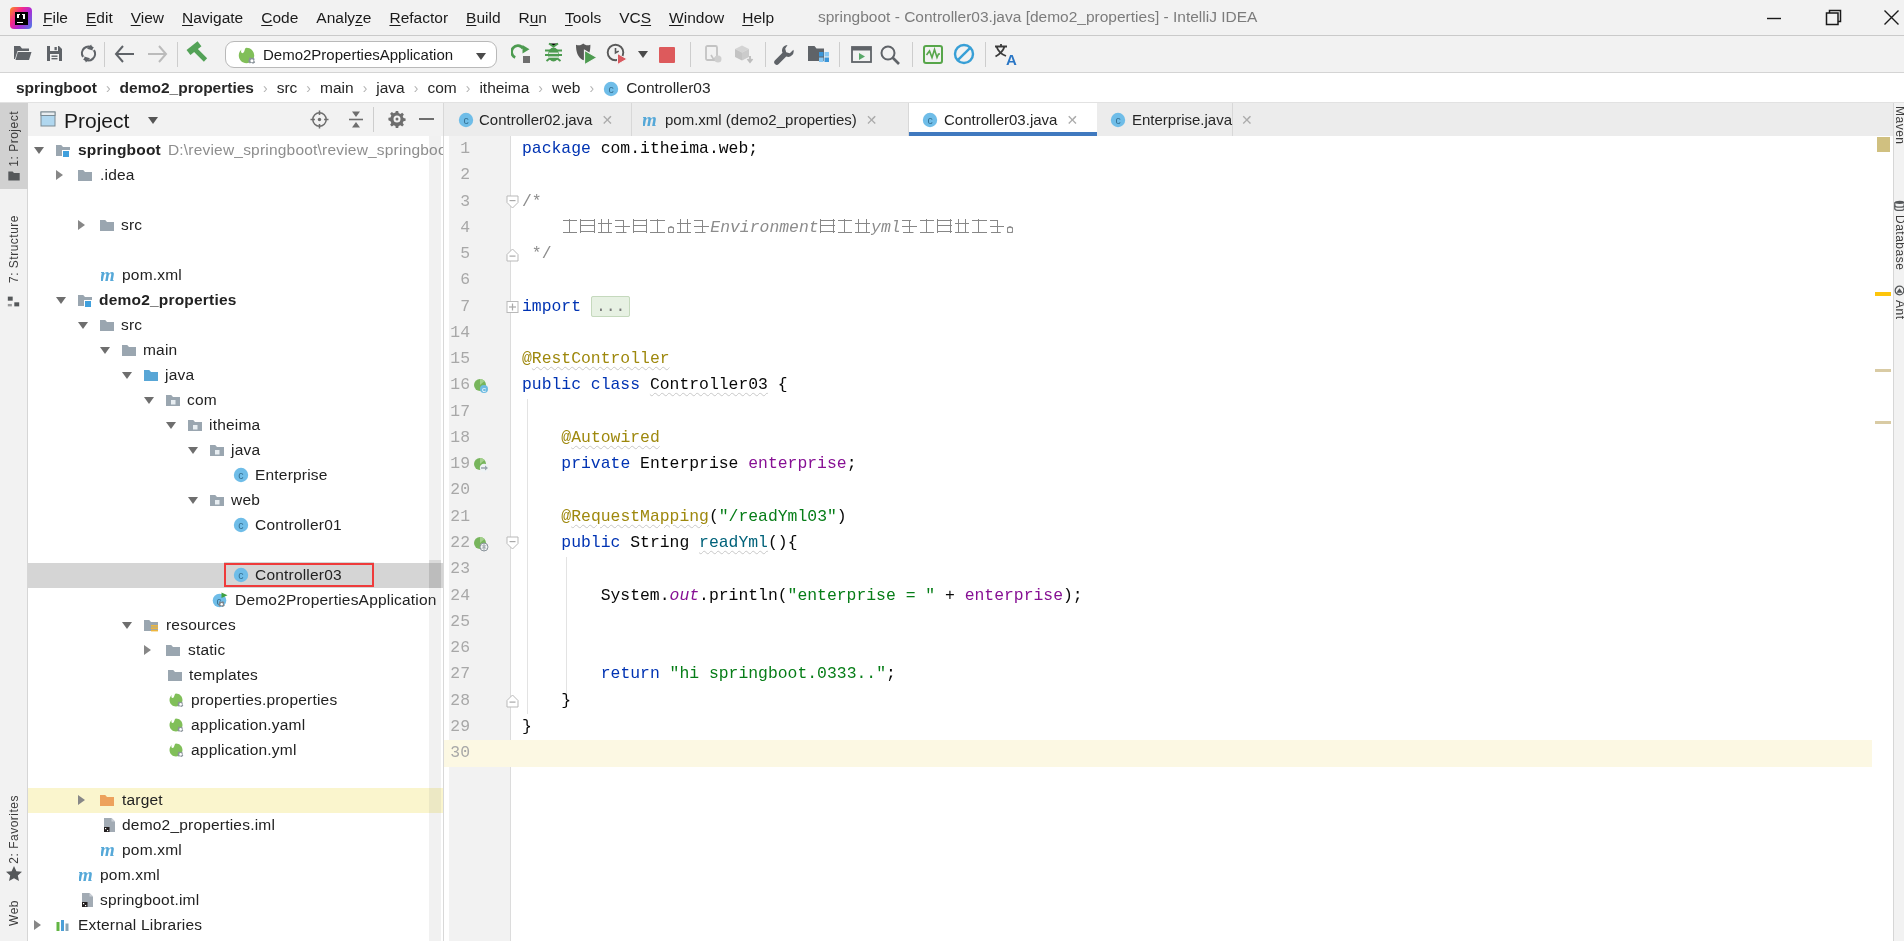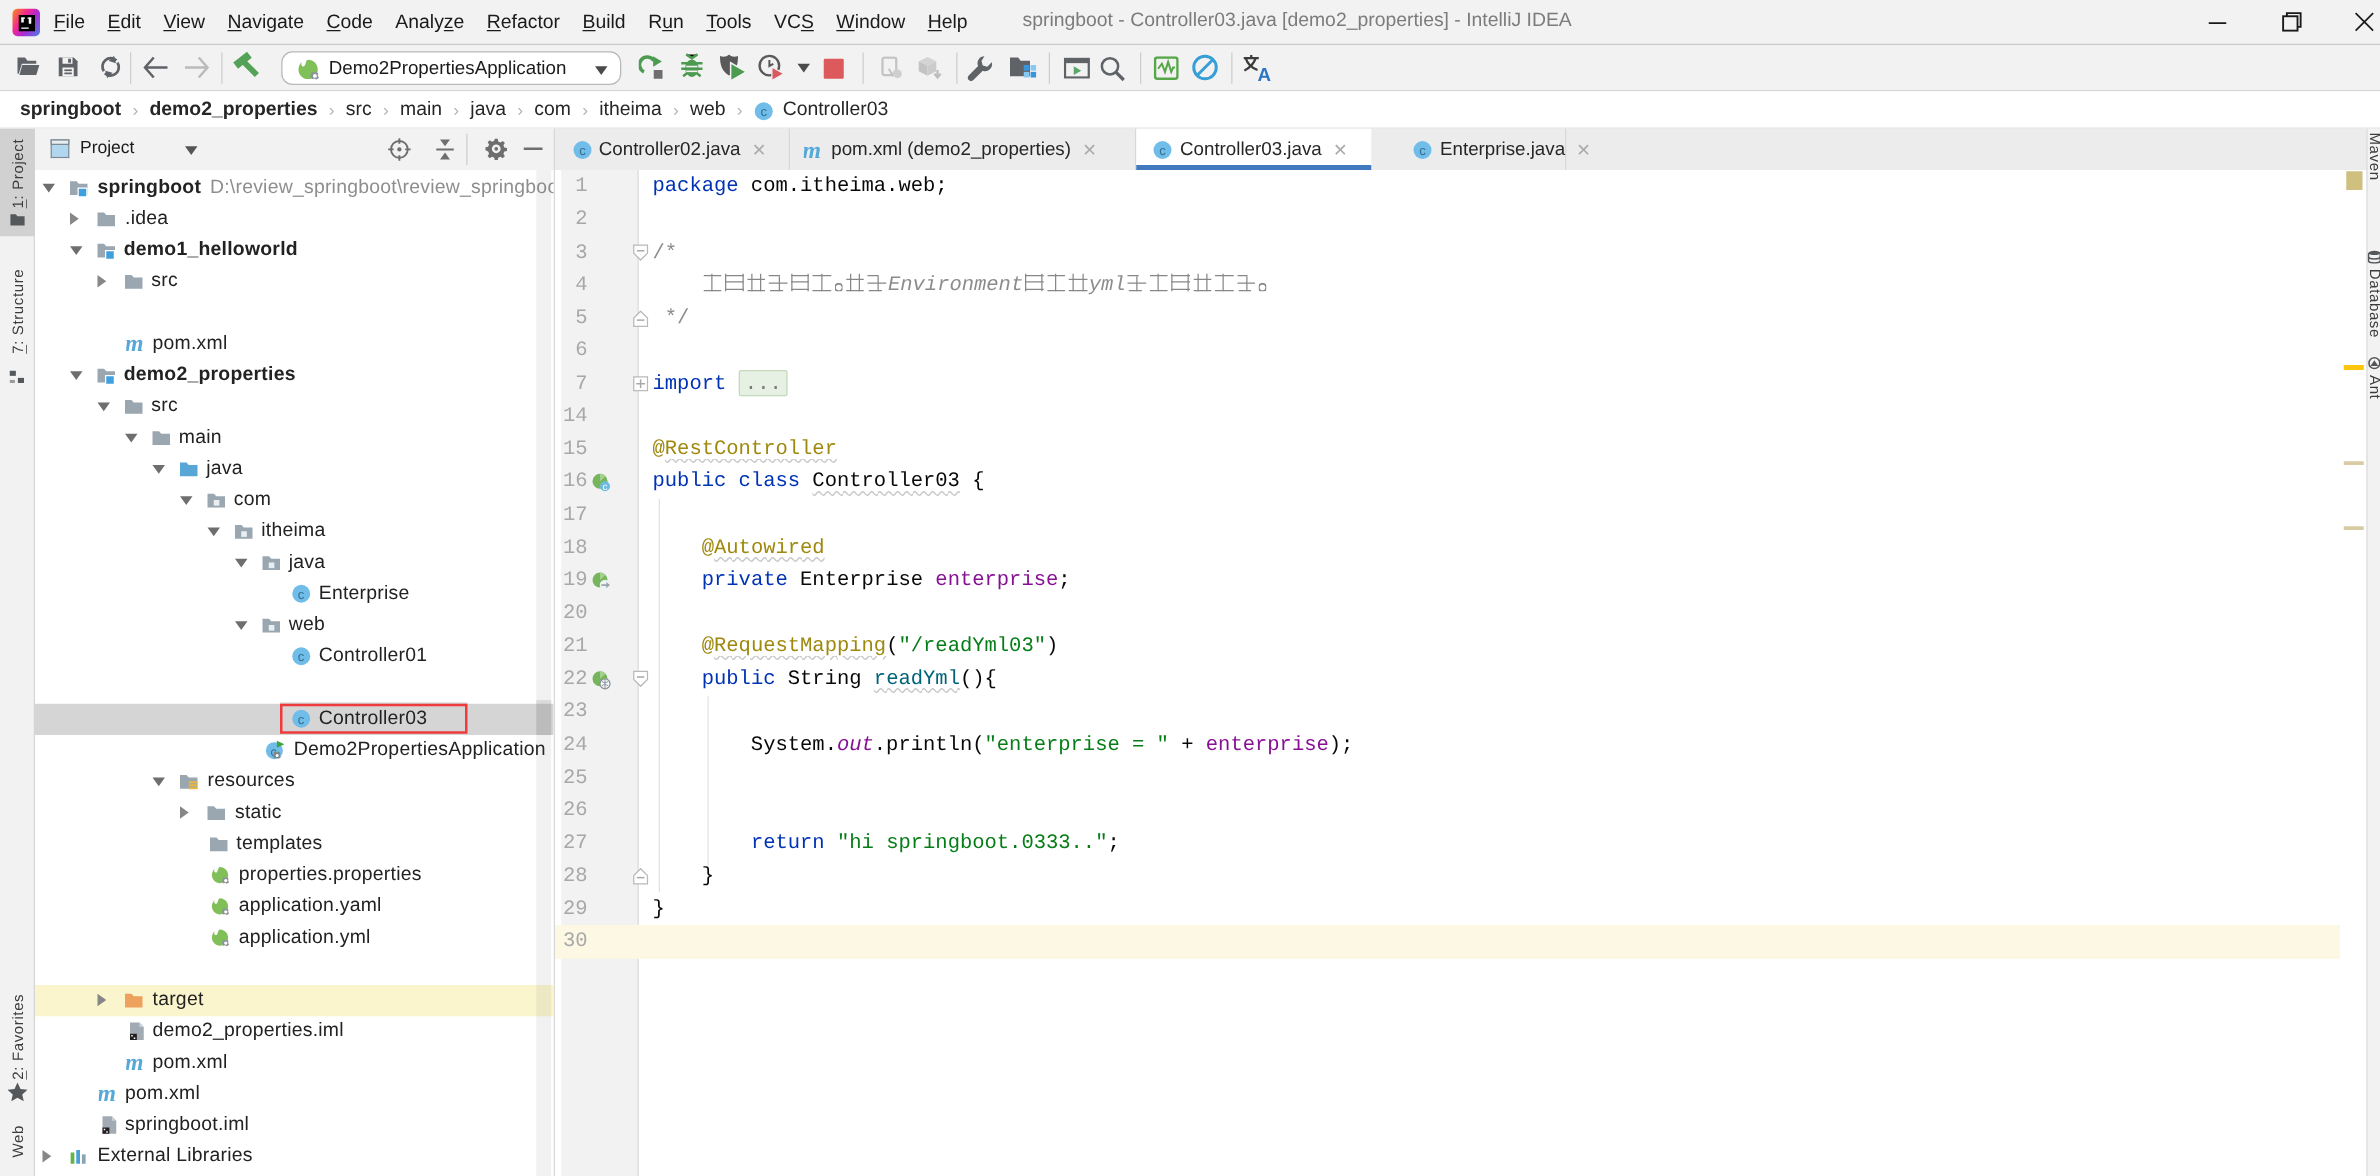--- a/index.html
+++ b/index.html
@@ -13,21 +13,21 @@
 .tsep{position:absolute;top:6px;width:1px;height:25px;background:#cdcdcd}
 #crumbs{left:0;top:73px;width:1904px;height:30px;background:#fff;display:flex;align-items:center;font-size:15.5px;color:#262626}
 #crumbs .sep{color:#b4b4b4;margin:0 9px;font-size:14px}
 
 #lstrip{left:0;top:103px;width:28px;height:838px;background:#f2f2f2;border-right:1px solid #d6d6d6}
 #rstrip{left:1893px;top:103px;width:11px;height:838px;background:#f2f2f2;border-left:1px solid #d6d6d6}
 .vlabL{position:absolute;writing-mode:vertical-lr;transform:rotate(180deg);font-size:12px;color:#3c3c3c;letter-spacing:.5px}
 .vlabR{position:absolute;writing-mode:vertical-rl;font-size:12px;color:#3c3c3c;letter-spacing:.5px}
 
 #ppanel{left:28px;top:103px;width:415px;height:838px;background:#fff;overflow:hidden}
-#phead{left:28px;top:103px;width:415px;height:33px;background:#f2f2f2;display:flex;align-items:center;font-size:14px;color:#1a1a1a}
+#phead{left:28px;top:103px;width:415px;height:33px;background:#f2f2f2;display:flex;align-items:center;font-size:21px;color:#1a1a1a}
 .trow{position:absolute;height:25px;display:flex;align-items:center;font-size:15.5px;letter-spacing:.2px;color:#222;white-space:nowrap}
 .trow b{font-weight:bold}
 .path{color:#8e8e8e;margin-left:7px}
 .trow{left:0;width:415px}
 .tic{position:absolute;top:4px;width:16px;height:16px}
 .trow .t{position:absolute;top:3px}
 
 .arr{position:absolute;width:0;height:0}
 .arrd{border-left:5.5px solid transparent;border-right:5.5px solid transparent;border-top:7px solid #6e6e6e}
 .arrr{border-top:5.5px solid transparent;border-bottom:5.5px solid transparent;border-left:7px solid #878787}
@@ -346,27 +346,20 @@
       </svg>
       <span class="t" style="left:50px"><b>springboot</b><span class="path">D:\review_springboot\review_springboot\sp</span></span>
     </div>
 <div class="trow" style="top:59.5px">
       <i class="arr arrr" style="left:28px;top:7px"></i>
       <svg class="tic" style="left:49px">
         <use href="#i-folder"></use>
       </svg>
       <span class="t" style="left:72px">.idea</span>
     </div>
-<div class="trow" style="top:84.5px">
-      <i class="arr arrd" style="left:28px;top:9px"></i>
-      <svg class="tic" style="left:49px">
-        <use href="#i-module"></use>
-      </svg>
-      <span class="t" style="left:71px"><b>demo1_helloworld</b></span>
-    </div>
 <div class="trow" style="top:109.5px">
       <i class="arr arrr" style="left:50px;top:7px"></i>
       <svg class="tic" style="left:71px">
         <use href="#i-folder"></use>
       </svg>
       <span class="t" style="left:93px">src</span>
     </div>
 <div class="trow" style="top:159.5px">
       <svg class="tic" style="left:73px">
         <use href="#i-maven"></use>
@@ -568,21 +561,21 @@
       <span style="margin-left:33px">pom.xml (demo2_properties)</span>
       <span class="x">✕</span>
     </div>
 <div class="tab" style="left:466px;width:188px;background:#fff;border-right:none">
       <svg class="tic" style="left:13px;top:9px">
         <use href="#i-class"></use>
       </svg>
       <span style="margin-left:35px">Controller03.java</span>
       <span class="x">✕</span>
     </div>
-<div class="tab" style="left:674px;width:136px">
+<div class="tab" style="left:654px;width:136px">
       <svg class="tic" style="left:13px;top:9px">
         <use href="#i-class"></use>
       </svg>
       <span style="margin-left:35px">Enterprise.java</span>
       <span class="x">✕</span>
     </div>
 <div class="abs" style="left:466px;top:29px;width:188px;height:4px;background:#4079bf"></div>
 </div>
 <div class="abs" id="editor"></div>
 <div class="abs" id="gutter"></div>

